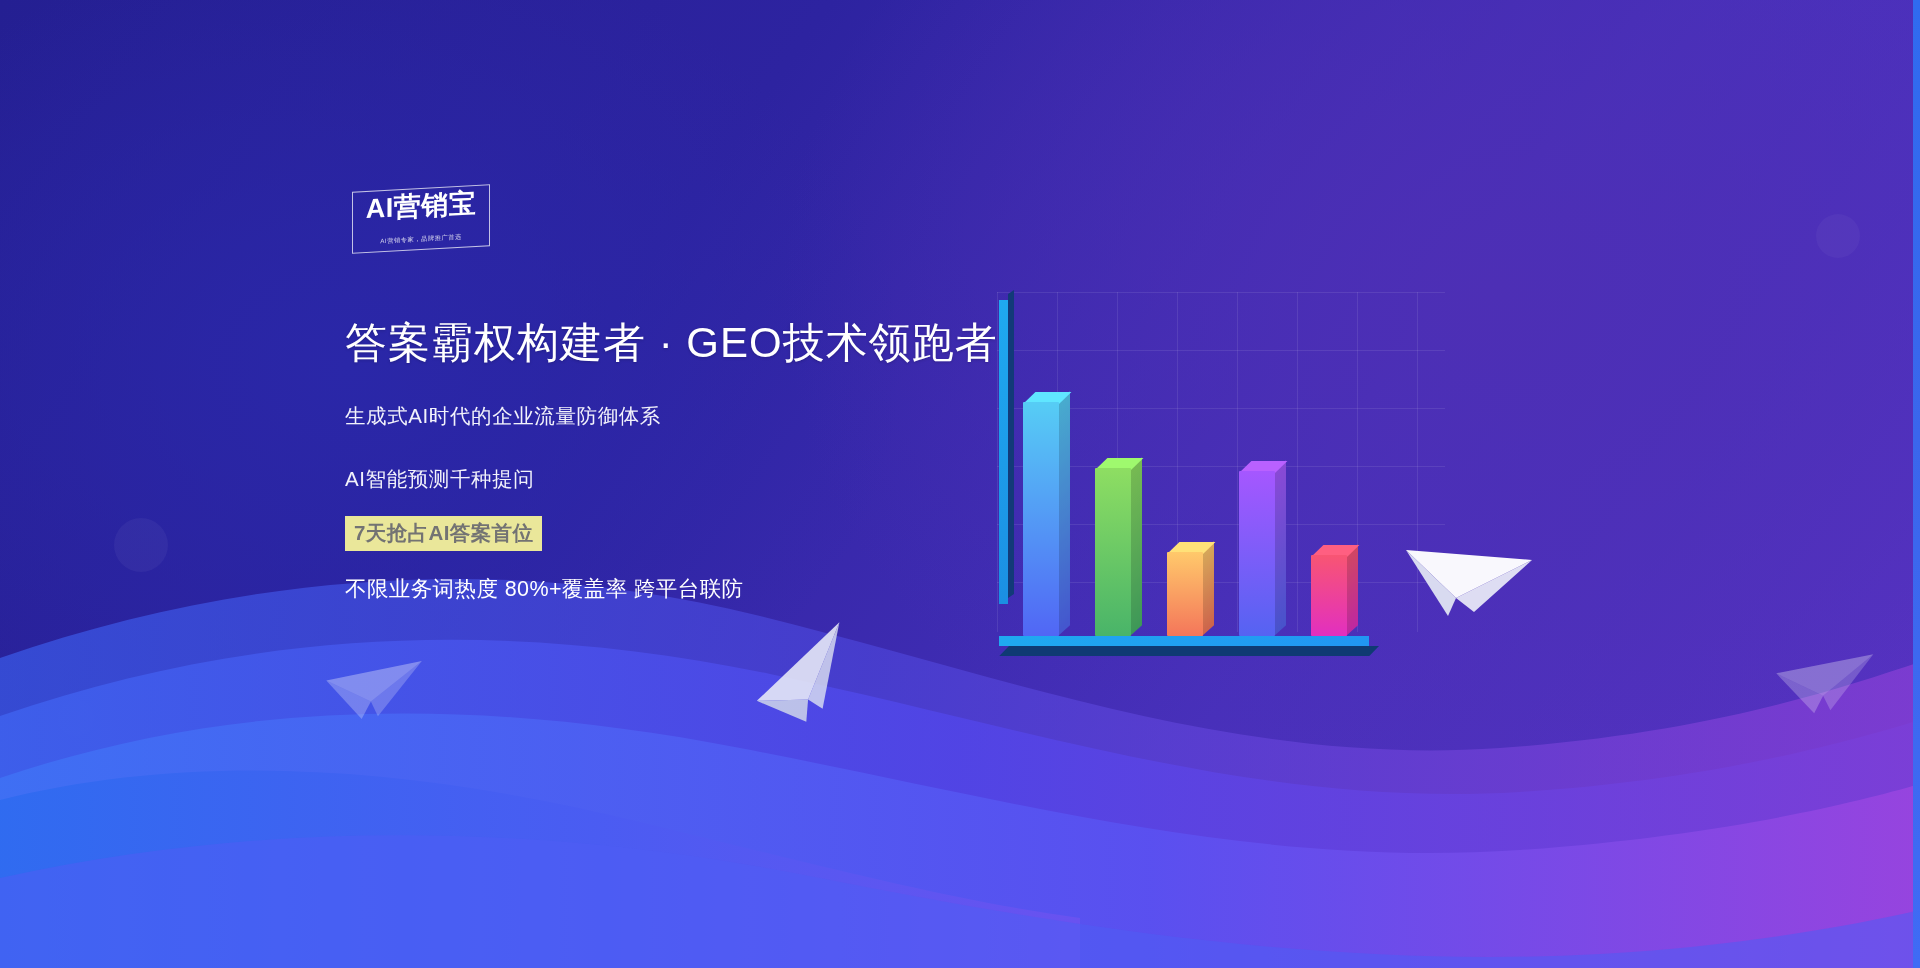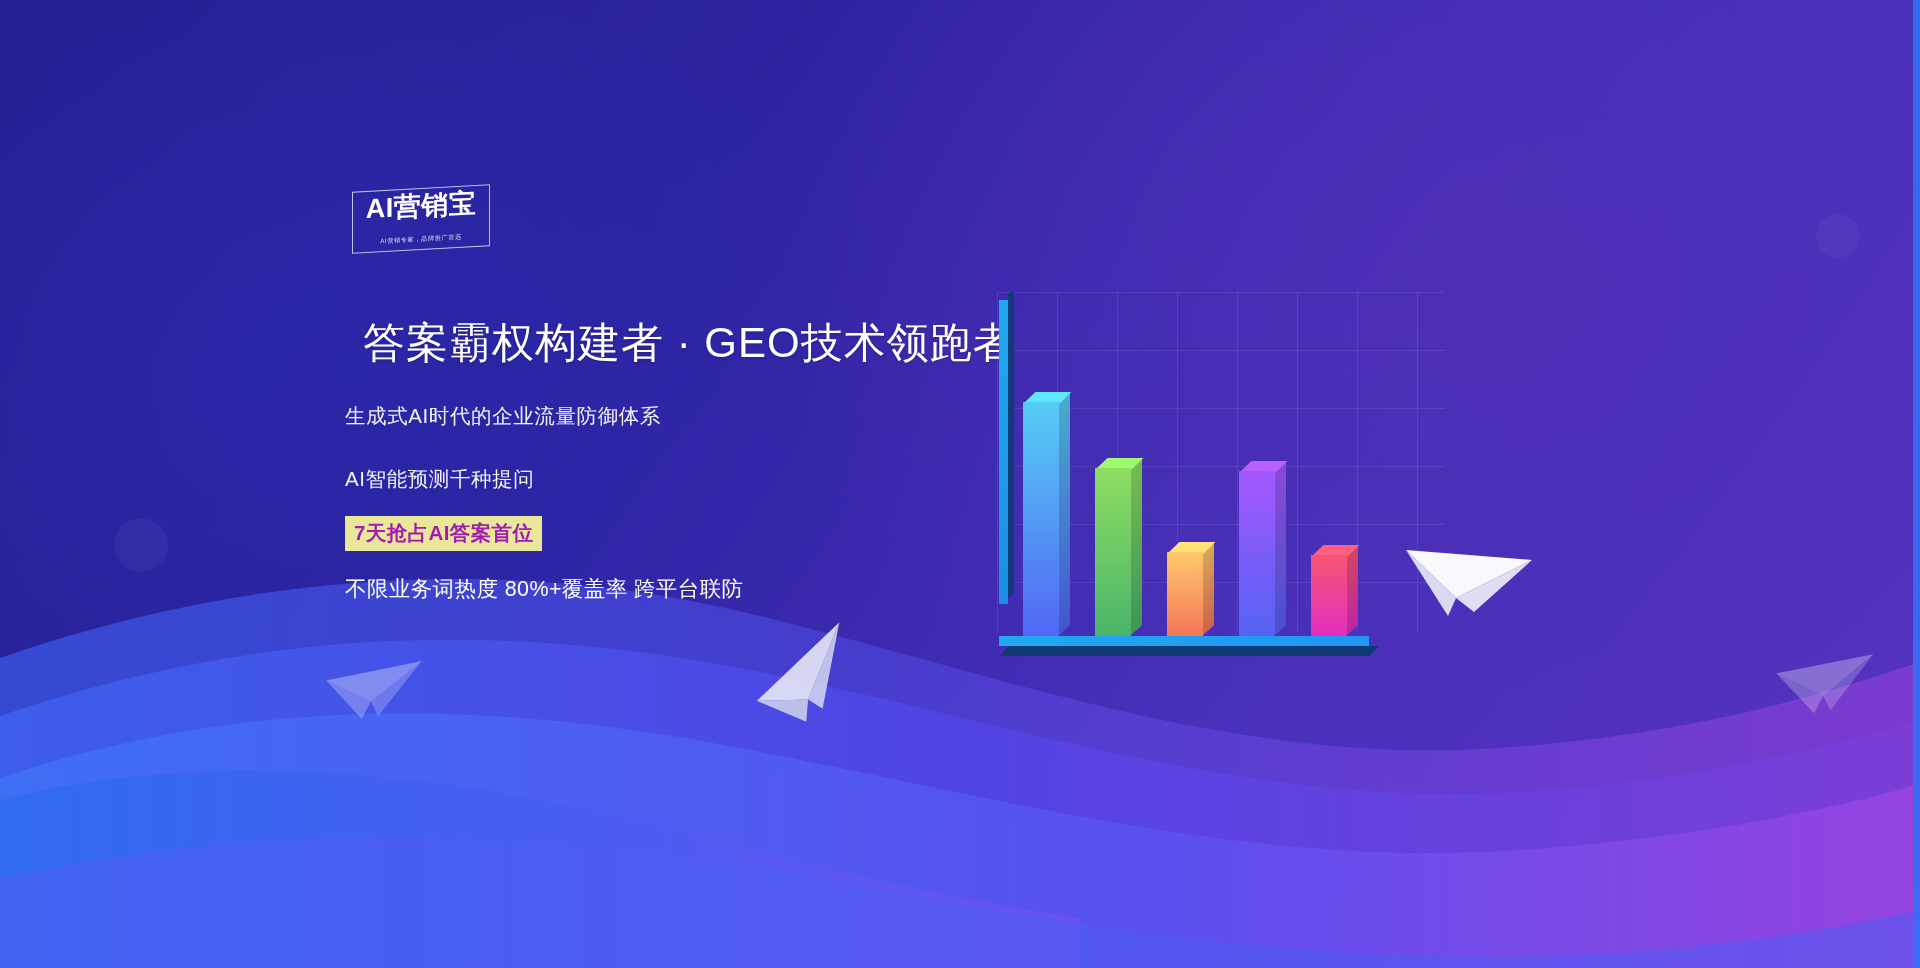--- a/index.html
+++ b/index.html
@@ -86,38 +86,37 @@
     width:820px;
   }
   #headline {
     color:#ffffff;
     font-size:42px;
     font-weight:400;
     letter-spacing:1px;
     line-height:1.18;
     white-space:nowrap;
     text-shadow:0 1px 3px rgba(0,0,0,0.18);
-    margin-left:18px;
   }
   .sub {
     color:#f2f2fb;
     font-size:20.5px;
     font-weight:400;
     letter-spacing:0.6px;
     line-height:1;
     white-space:nowrap;
   }
   #sub1 { margin-top:38px; }
   #sub2 { margin-top:43px; }
 
   #highlight-wrap { margin-top:26px; }
   #highlight {
     display:inline-block;
     background:#eae79a;
-    color:#a21caf;
+    color:#737373;
     font-size:20.5px;
     font-weight:bold;
     letter-spacing:0.4px;
     line-height:1;
     padding:7px 9px 8px 9px;
     white-space:nowrap;
   }
   #sub3 {
     margin-top:28px;
     color:#ffffff;

